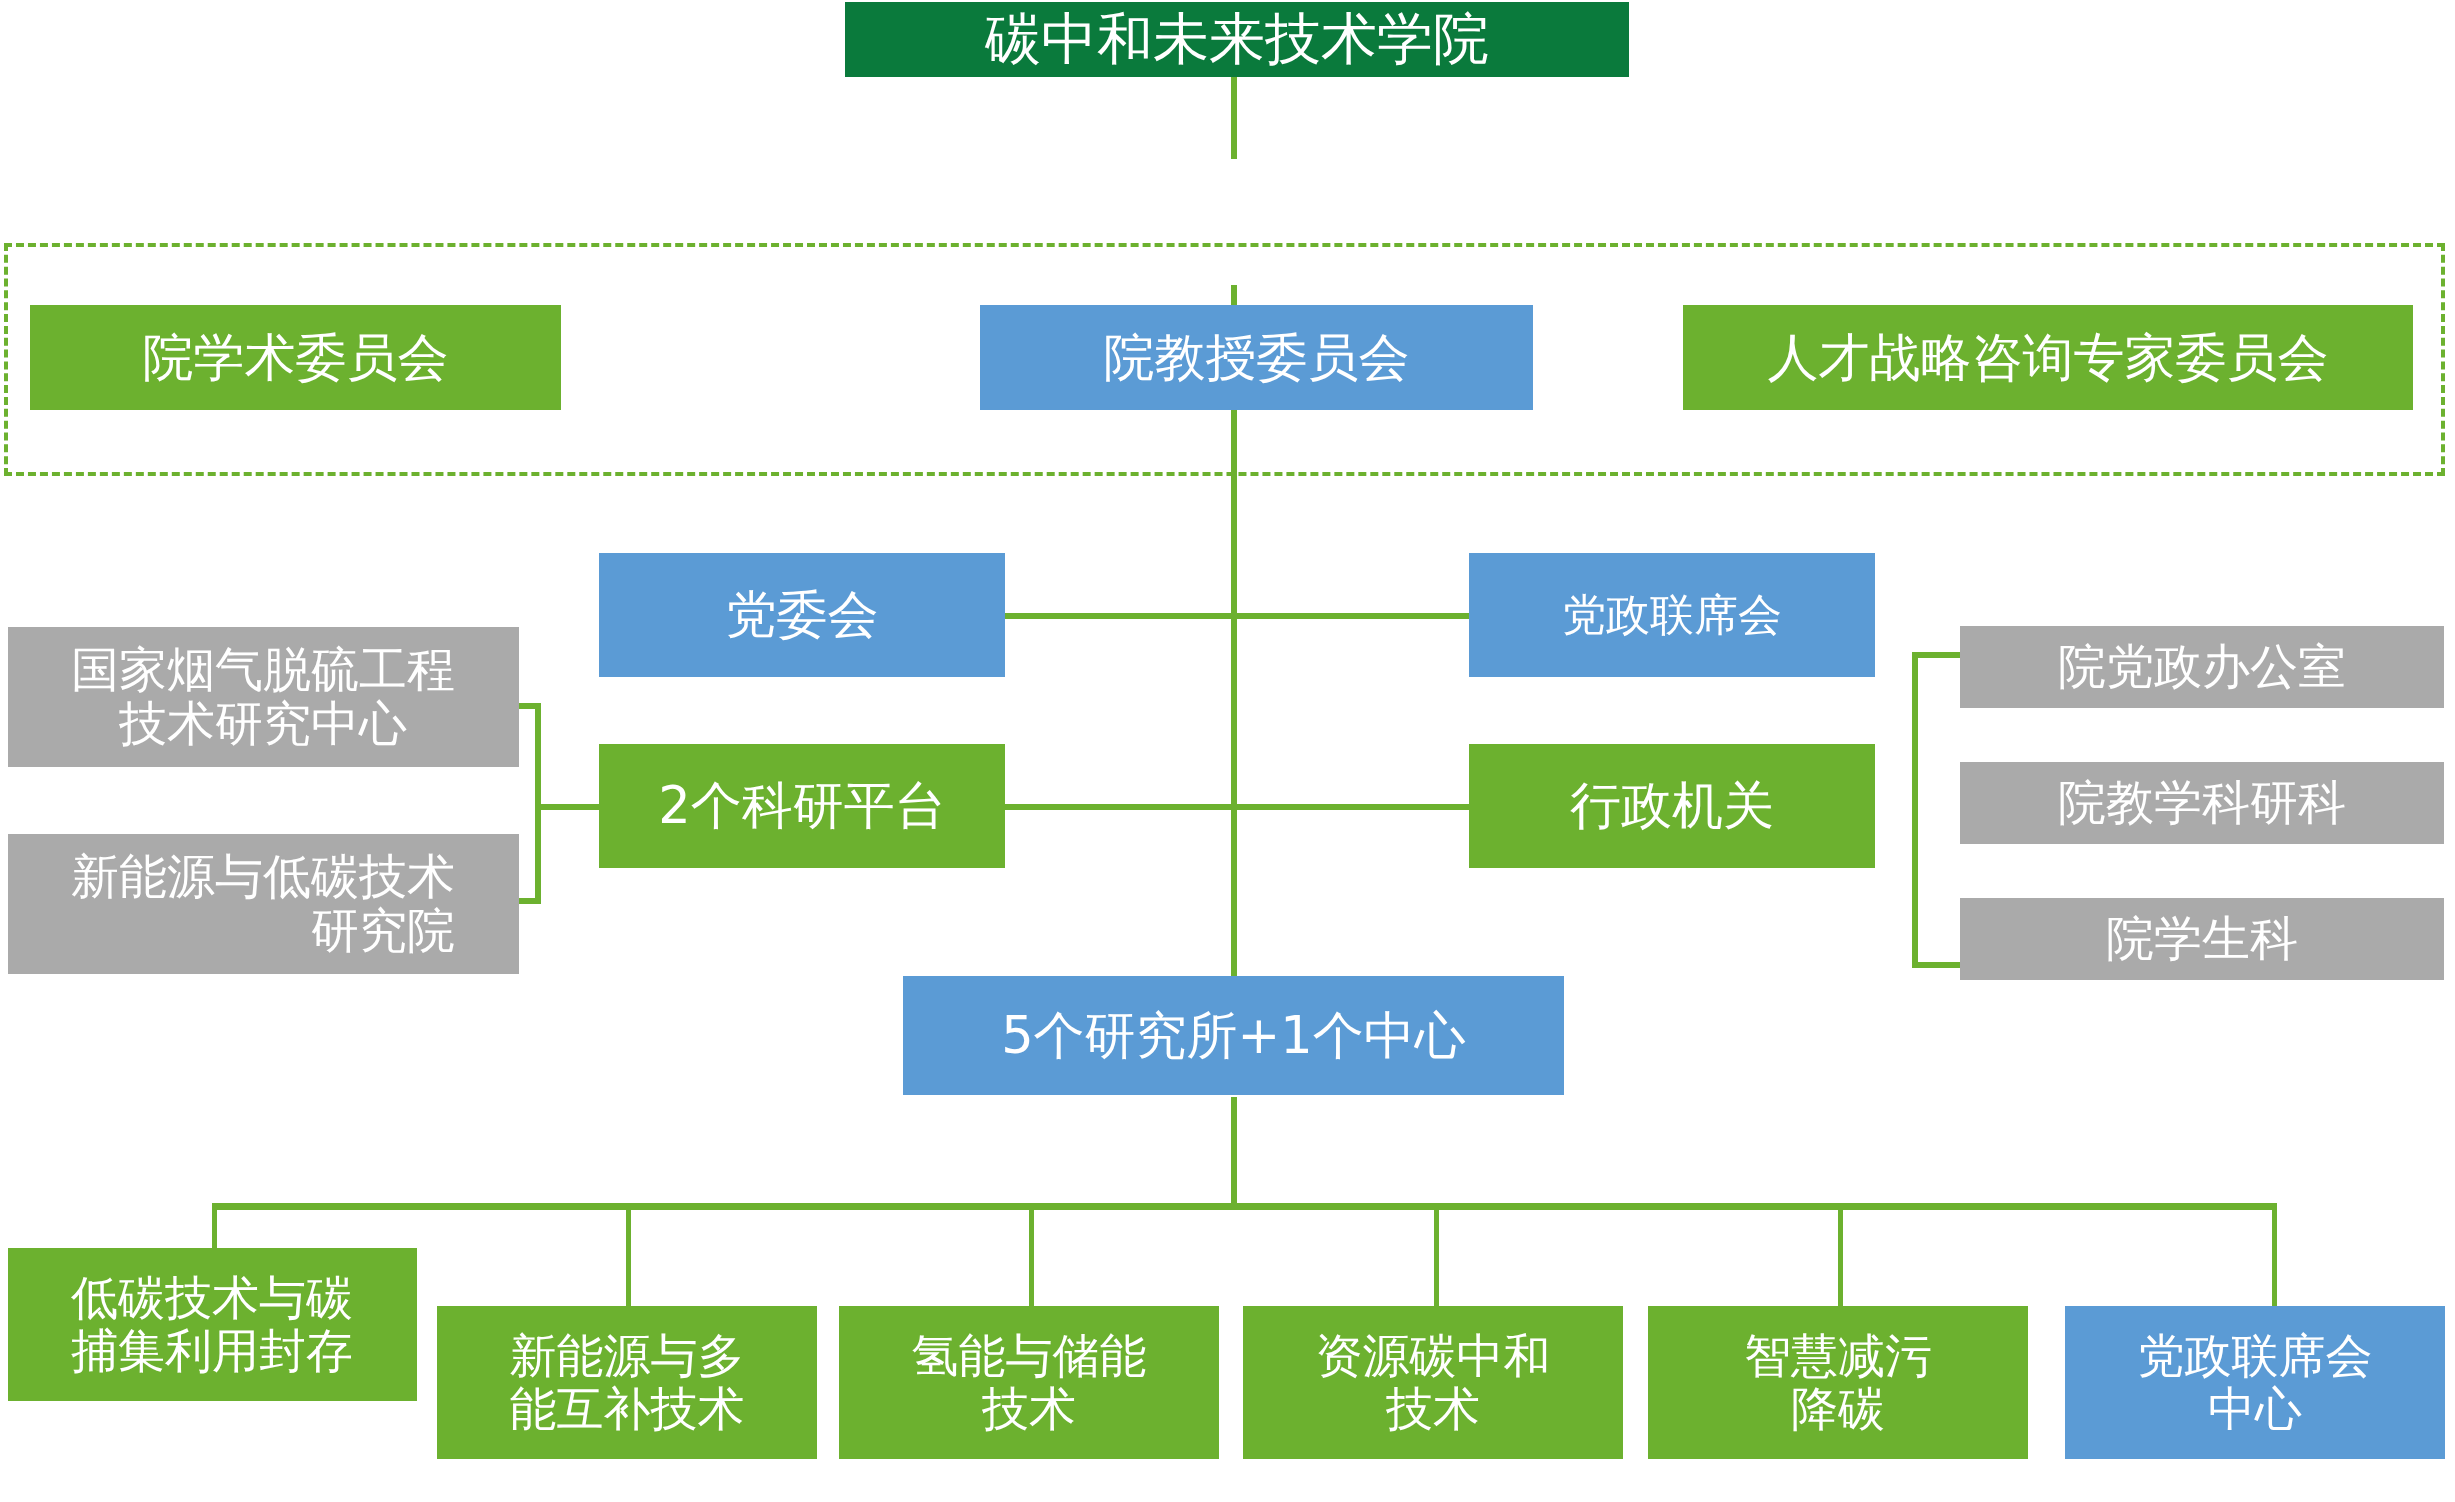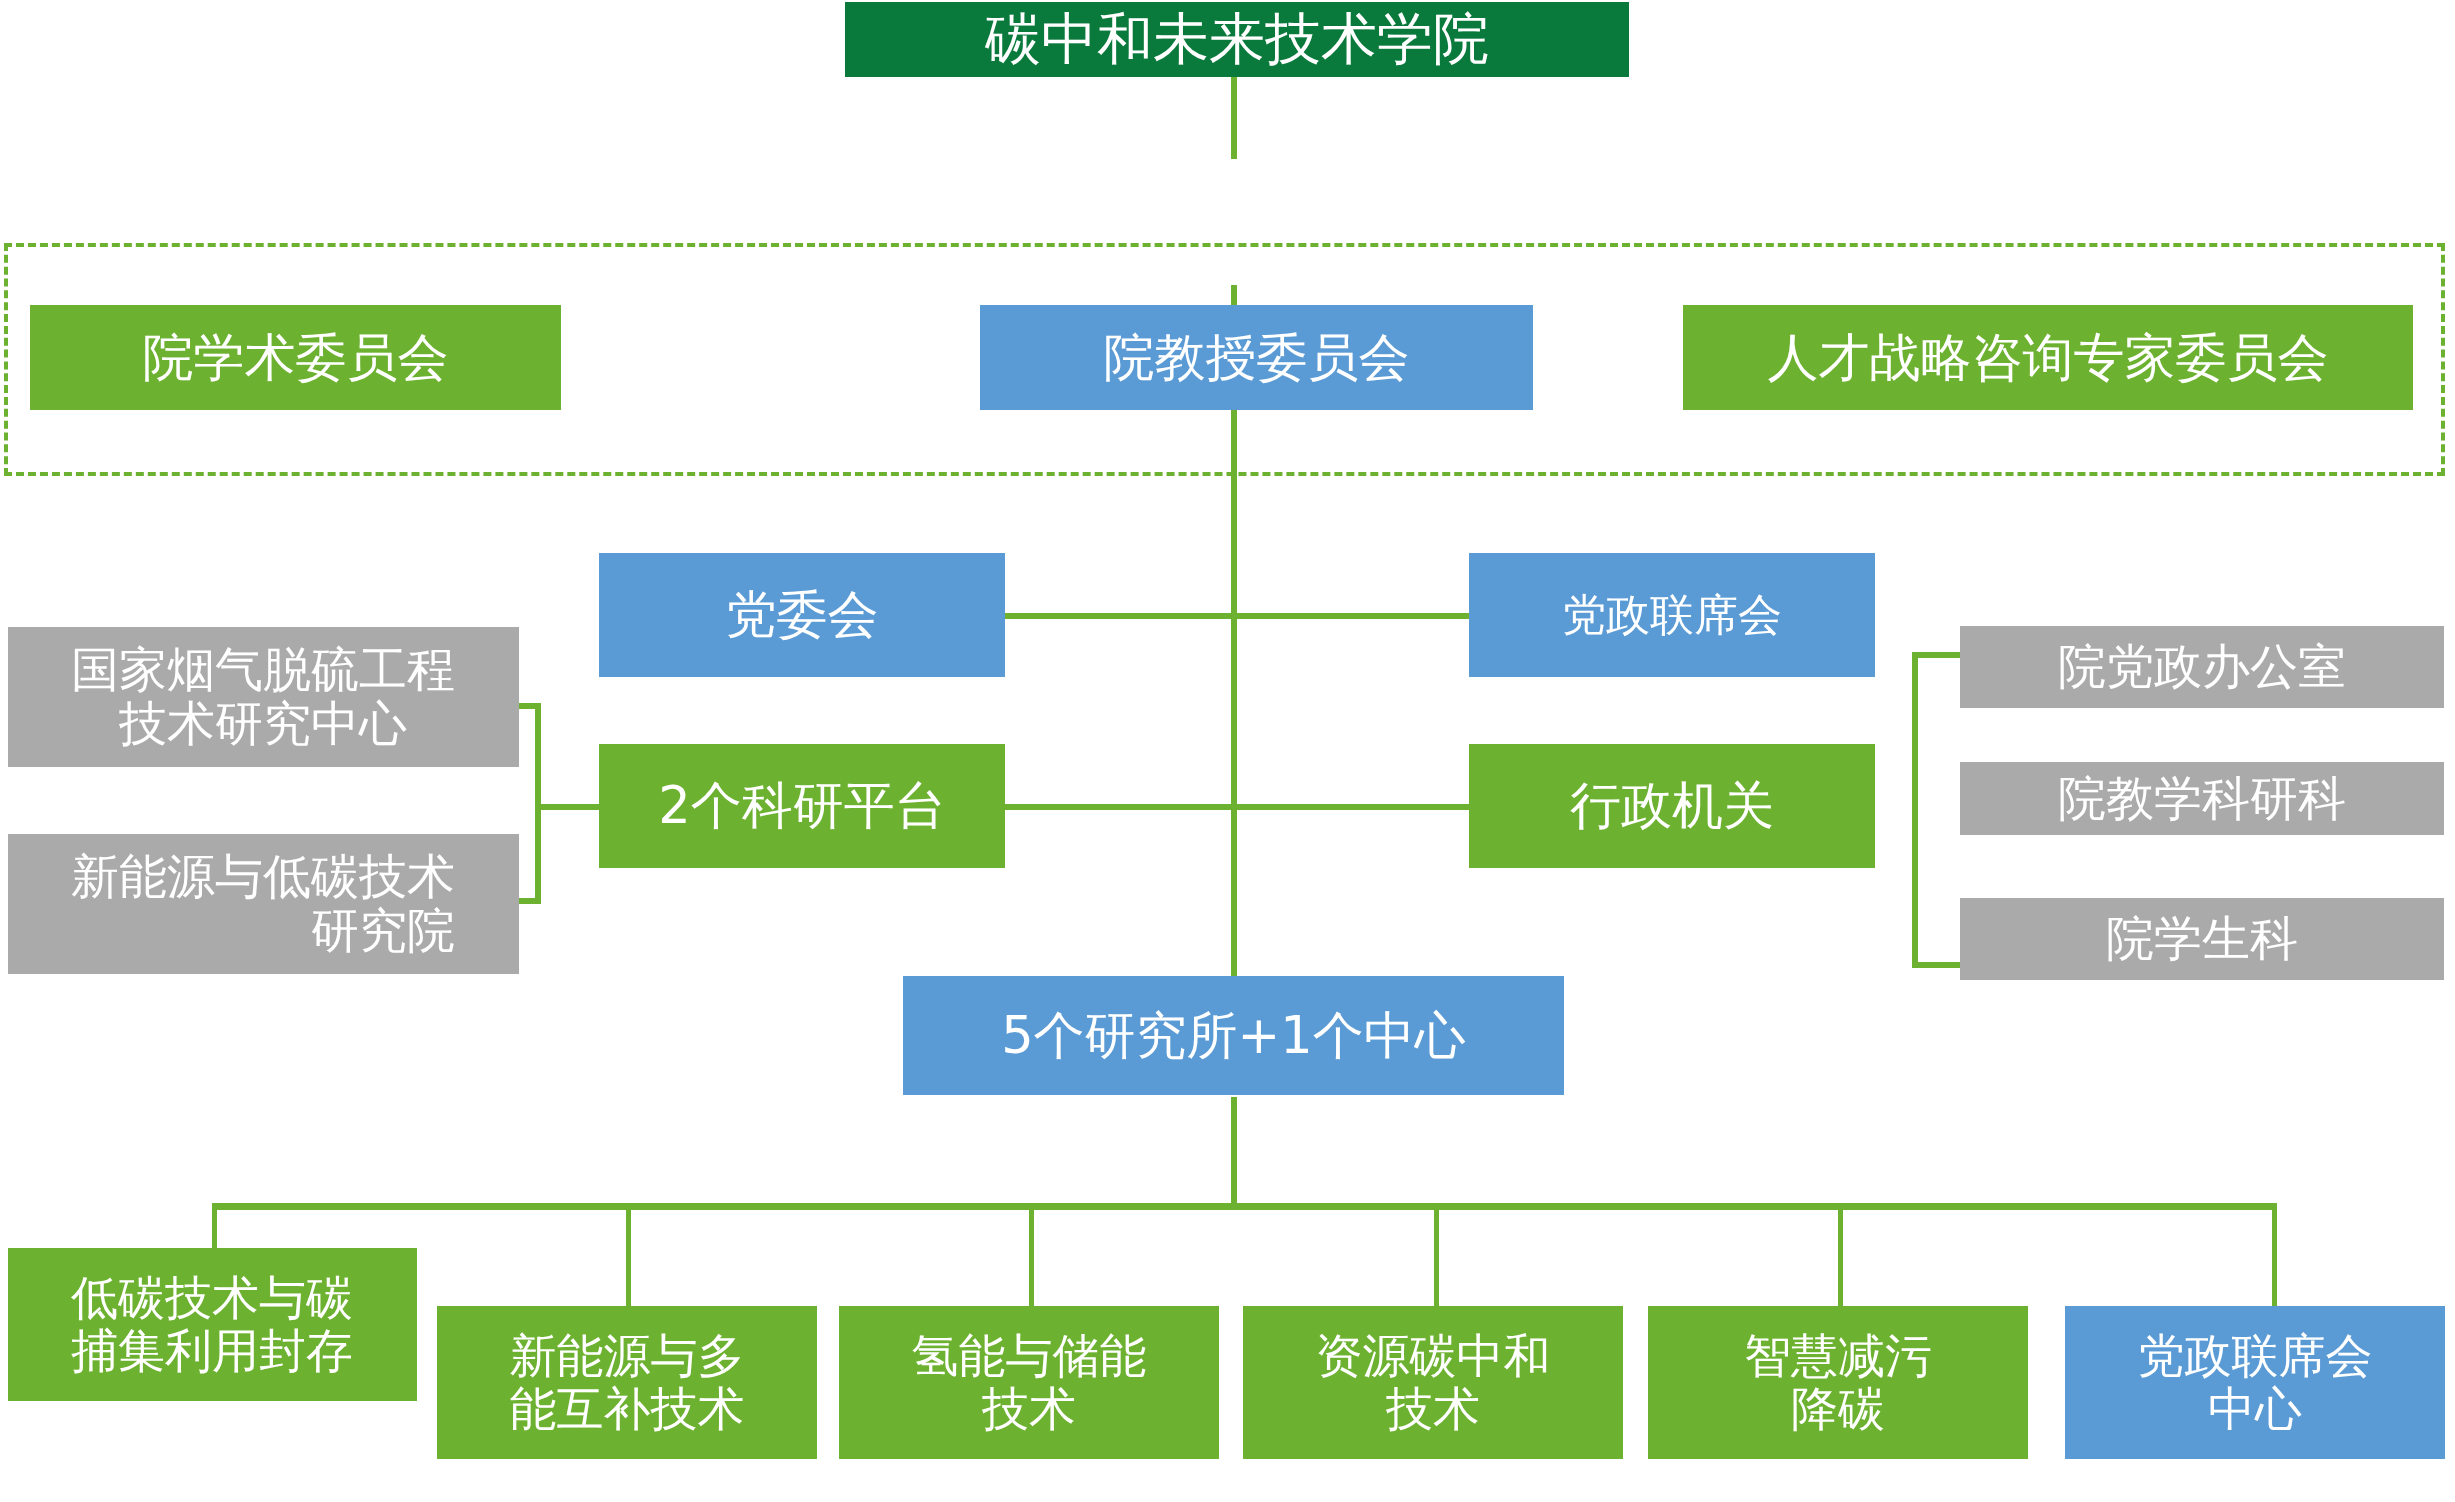--- a/index.html
+++ b/index.html
@@ -98,21 +98,21 @@
 
   <div class="box gray" style="left:7.6px; top:834px; width:511px; height:140px; font-size:48px;text-align:right;">新能源与低碳技术
 研究院</div>
 
   <div class="box green" style="left:599px; top:744px; width:406px; height:124px; font-size:51px;">2个科研平台</div>
 
   <div class="box green" style="left:1469px; top:744px; width:406px; height:124px; font-size:51px;">行政机关</div>
 
   <div class="box gray" style="left:1960px; top:626px; width:484px; height:82px; font-size:48px;">院党政办公室</div>
 
-  <div class="box gray" style="left:1960px; top:762px; width:484px; height:73px; font-size:48px;">院教学科研科</div>
+  <div class="box gray" style="left:1960px; top:762px; width:484px; height:82px; font-size:48px;">院教学科研科</div>
 
   <div class="box gray" style="left:1960px; top:898px; width:484px; height:82px; font-size:48px;">院学生科</div>
 
   <div class="box blue" style="left:903px; top:976px; width:661px; height:119px; font-size:51px;">5个研究所+1个中心</div>
 
   <div class="box green" style="left:7.6px; top:1248px; width:409px; height:153px; font-size:47px;">低碳技术与碳
 捕集利用封存</div>
 
   <div class="box green" style="left:437px; top:1306px; width:380px; height:153px; font-size:47px;">新能源与多
 能互补技术</div>

